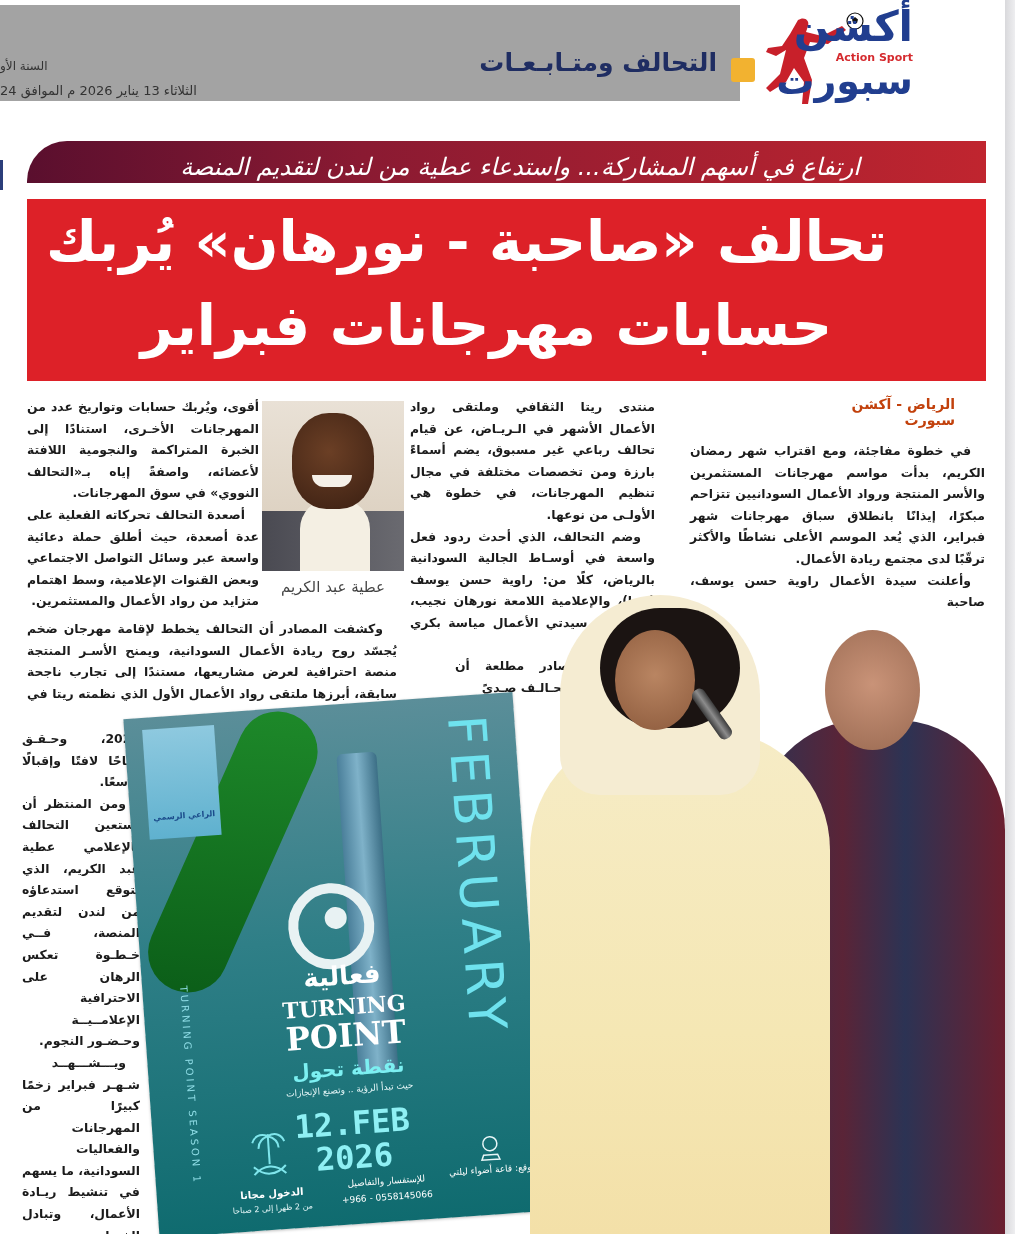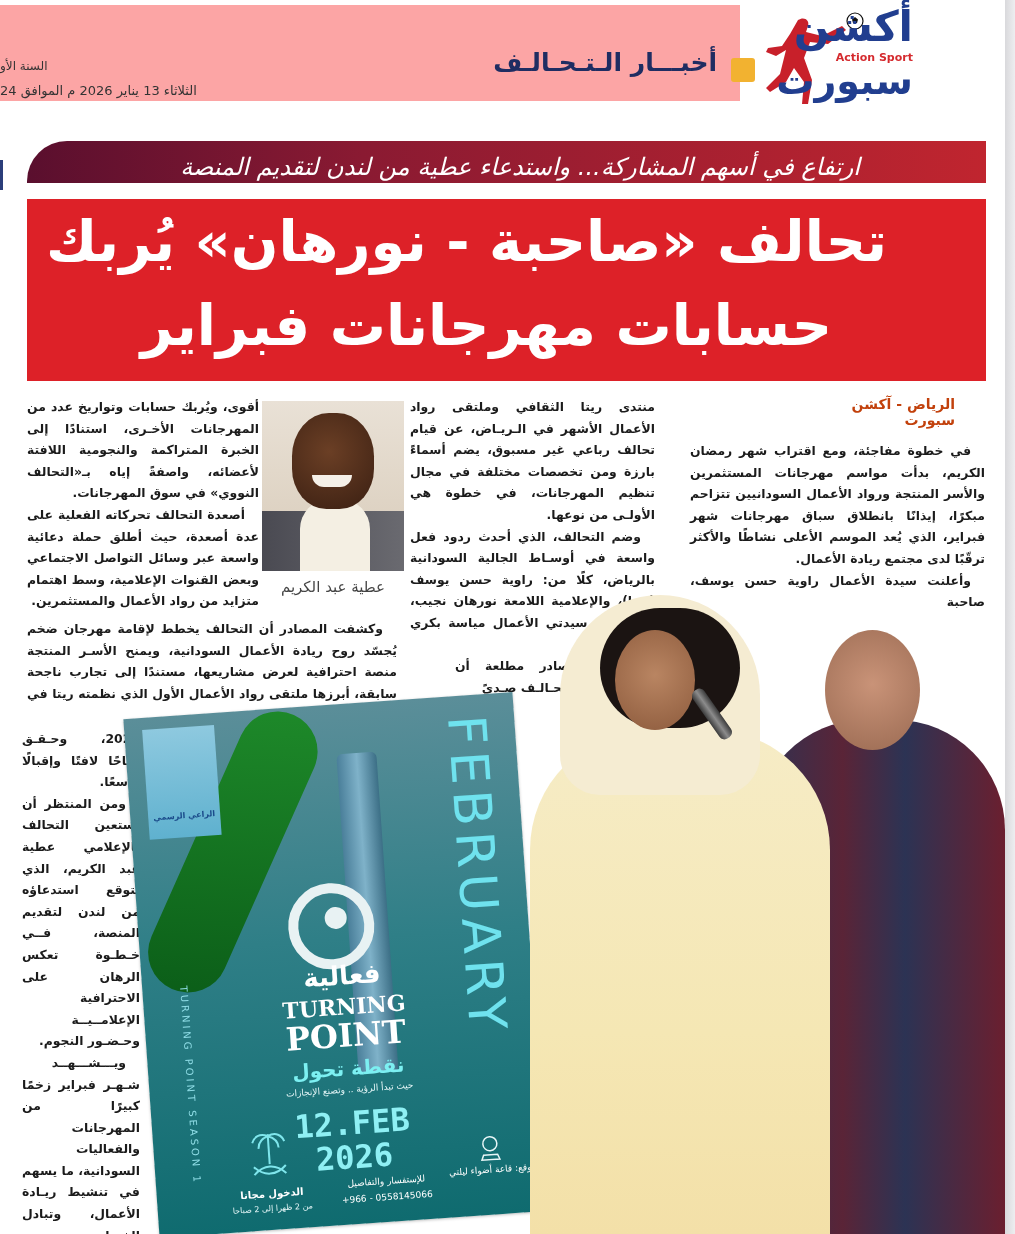--- a/index.html
+++ b/index.html
@@ -3,21 +3,21 @@
 <meta charset="utf-8">
 <style>
   * { box-sizing: border-box; margin: 0; padding: 0; }
   html, body { width: 1015px; height: 1234px; overflow: hidden; background: #ffffff; }
   body { position: relative; font-family: "DejaVu Sans", sans-serif; color: #1a1a1a; }
 
   
   .page-edge { position: absolute; left: 1005px; top: 0; width: 10px; height: 1234px; background: linear-gradient(90deg,#d9d9dc,#eeeef0); }
 
   
-  .header-bar { position: absolute; left: 0; top: 5px; width: 740px; height: 96px; background: #fca5a5; }
+  .header-bar { position: absolute; left: 0; top: 5px; width: 740px; height: 96px; background: #a3a3a3; }
   .section-title { position: absolute; right: 298px; top: 48px; font-size: 25px; font-weight: bold; color: #1f2d62; direction: rtl; letter-spacing: 1px; }
   .section-square { position: absolute; left: 731px; top: 58px; width: 24px; height: 24px; background: #f2b230; border-radius: 3px; }
   .issue-year { position: absolute; left: 0; top: 54px; font-size: 12px; color: #333; direction: rtl; white-space: nowrap; }
   .issue-date { position: absolute; left: 0; top: 78px; font-size: 13px; color: #333; direction: rtl; white-space: nowrap; }
 
   
   .logo { position: absolute; left: 758px; top: 4px; width: 210px; height: 100px; }
   .logo-ar-top { position: absolute; right: 55px; top: 0; font-size: 42px; font-weight: bold; color: #213e8f; direction: rtl; line-height: 46px; }
   .logo-en { position: absolute; right: 55px; top: 47px; font-size: 11px; font-weight: bold; color: #d52a2e; font-family: "DejaVu Sans", sans-serif; margin-left: 41px; }
   .logo-ar-bottom { position: absolute; right: 55px; top: 56px; font-size: 38px; font-weight: bold; color: #213e8f; direction: rtl; line-height: 42px; }
@@ -89,21 +89,21 @@
 </style>
 </head>
 <body>
 
 <div class="page-edge"></div>
 
 <div class="header-bar">
   <div class="issue-year">السنة الأو</div>
   <div class="issue-date">الثلاثاء 13 يناير 2026 م الموافق 24</div>
 </div>
-<div class="section-title">أخبـــار الـتـحـالـف</div>
+<div class="section-title">التحالف ومتـابـعـات</div>
 <div class="section-square"></div>
 
 <div class="logo">
   <svg class="logo-player" viewBox="0 0 95 96">
     <path d="M40 12 c6 -4 12 0 10 6 l-2 6 l16 4 l20 -10 l4 4 l-18 14 l-18 -2 l-6 16 l8 22 l-4 24 l-6 0 l2 -22 l-10 -14 l-8 14 l-16 10 l-4 -4 l14 -14 l6 -24 l-10 6 l-10 -4 l2 -4 l14 -2 l8 -12 z" fill="#c8202a"></path>
   </svg>
   <svg style="position:absolute;left:88px;top:8px;width:18px;height:18px" viewBox="0 0 18 18">
     <circle cx="9" cy="9" r="8" fill="#fff" stroke="#111" stroke-width="1.2"></circle>
     <polygon points="9,5 12,7.5 11,11 7,11 6,7.5" fill="#111"></polygon>
   </svg>

